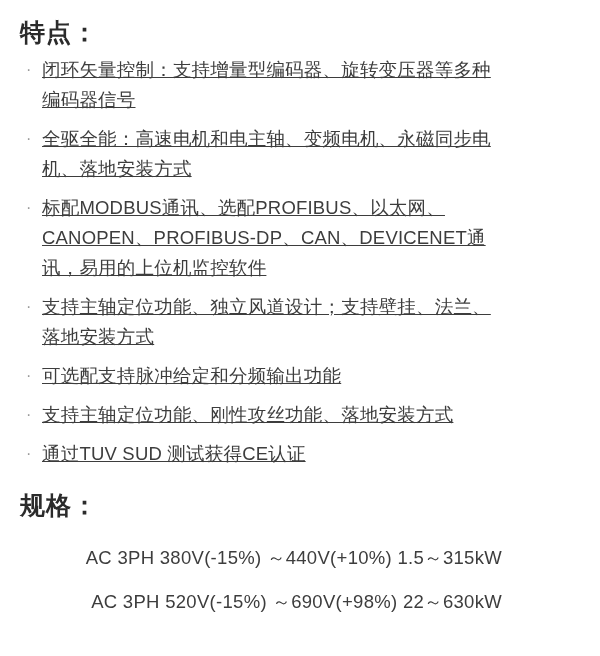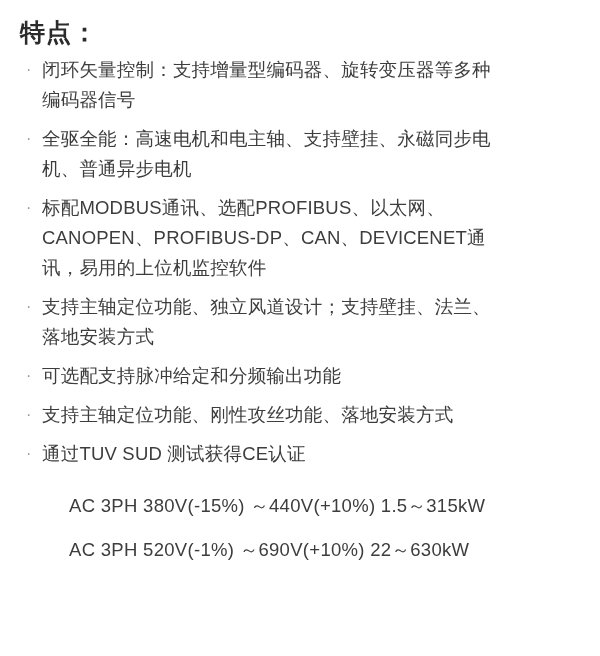--- a/index.html
+++ b/index.html
@@ -52,29 +52,31 @@
     left: 4px;
     top: 0;
     width: 10px;
     height: 30px;
     line-height: 30px;
     color: #9a9a9a;
     font-size: 16px;
   }
   .feature-text {
     display: block;
+    text-decoration: underline;
   }
   .spec-title {
     margin-top: 20px;
     margin-left: 2px;
   }
   .spec-list {
     list-style: none;
-    margin: 17px;
+    margin: 4px;
     padding: 0;
+    text-align: right;
   }
   .spec-item {
     font-size: 18.5px;
     line-height: 30px;
     color: #3d3d3d;
     padding-left: 34px;
     margin-bottom: 14px;
     letter-spacing: 0.3px;
   }
   .spec-pad-first {
@@ -88,21 +90,21 @@
 
   <h2 class="section-title features-title">特点：</h2>
 
   <ul class="feature-list">
     <li class="feature-item">
       <span class="bullet">·</span>
       <span class="feature-text">闭环矢量控制：支持增量型编码器、旋转变压器等多种编码器信号</span>
     </li>
     <li class="feature-item">
       <span class="bullet">·</span>
-      <span class="feature-text">全驱全能：高速电机和电主轴、支持壁挂、永磁同步电机、普通异步电机</span>
+      <span class="feature-text">全驱全能：高速电机和电主轴、变频电机、永磁同步电机、落地安装方式</span>
     </li>
     <li class="feature-item">
       <span class="bullet">·</span>
       <span class="feature-text">标配MODBUS通讯、选配PROFIBUS、以太网、CANOPEN、PROFIBUS-DP、CAN、DEVICENET通讯，易用的上位机监控软件</span>
     </li>
     <li class="feature-item">
       <span class="bullet">·</span>
       <span class="feature-text">支持主轴定位功能、独立风道设计；支持壁挂、法兰、落地安装方式</span>
     </li>
     <li class="feature-item">
@@ -112,19 +114,20 @@
     <li class="feature-item">
       <span class="bullet">·</span>
       <span class="feature-text">支持主轴定位功能、刚性攻丝功能、落地安装方式</span>
     </li>
     <li class="feature-item">
       <span class="bullet">·</span>
       <span class="feature-text">通过TUV SUD 测试获得CE认证</span>
     </li>
   </ul>
 
+  <h2 class="section-title spec-title">规格：</h2>
 
   <ul class="spec-list">
     <li class="spec-item spec-pad-first">AC 3PH 380V(-15%) ～440V(+10%) 1.5～315kW</li>
-    <li class="spec-item">AC 3PH 520V(-1%) ～690V(+10%) 22～630kW</li>
+    <li class="spec-item">AC 3PH 520V(-15%) ～690V(+98%) 22～630kW</li>
   </ul>
 
 </div>
 
 </body></html>

